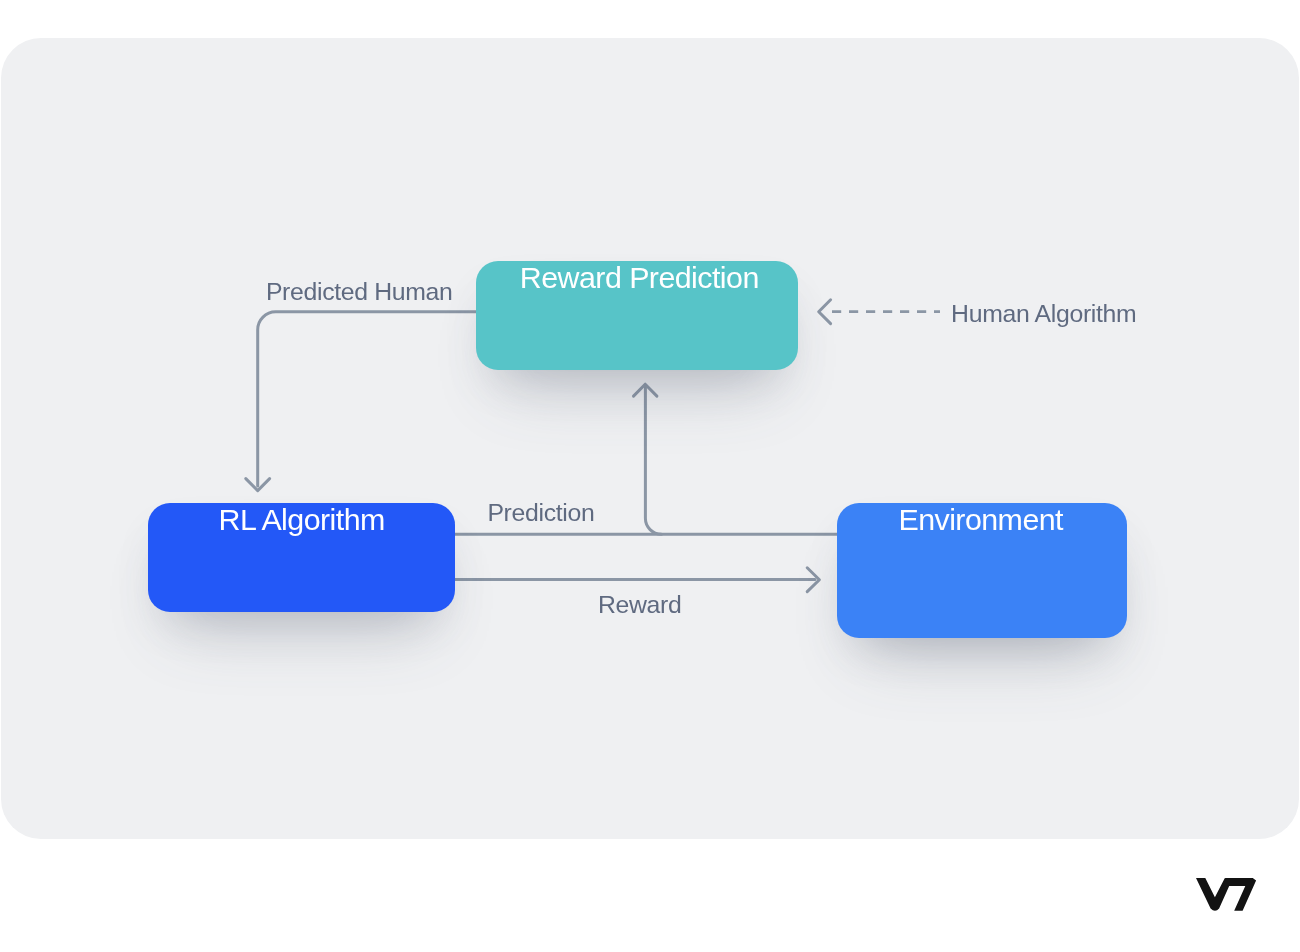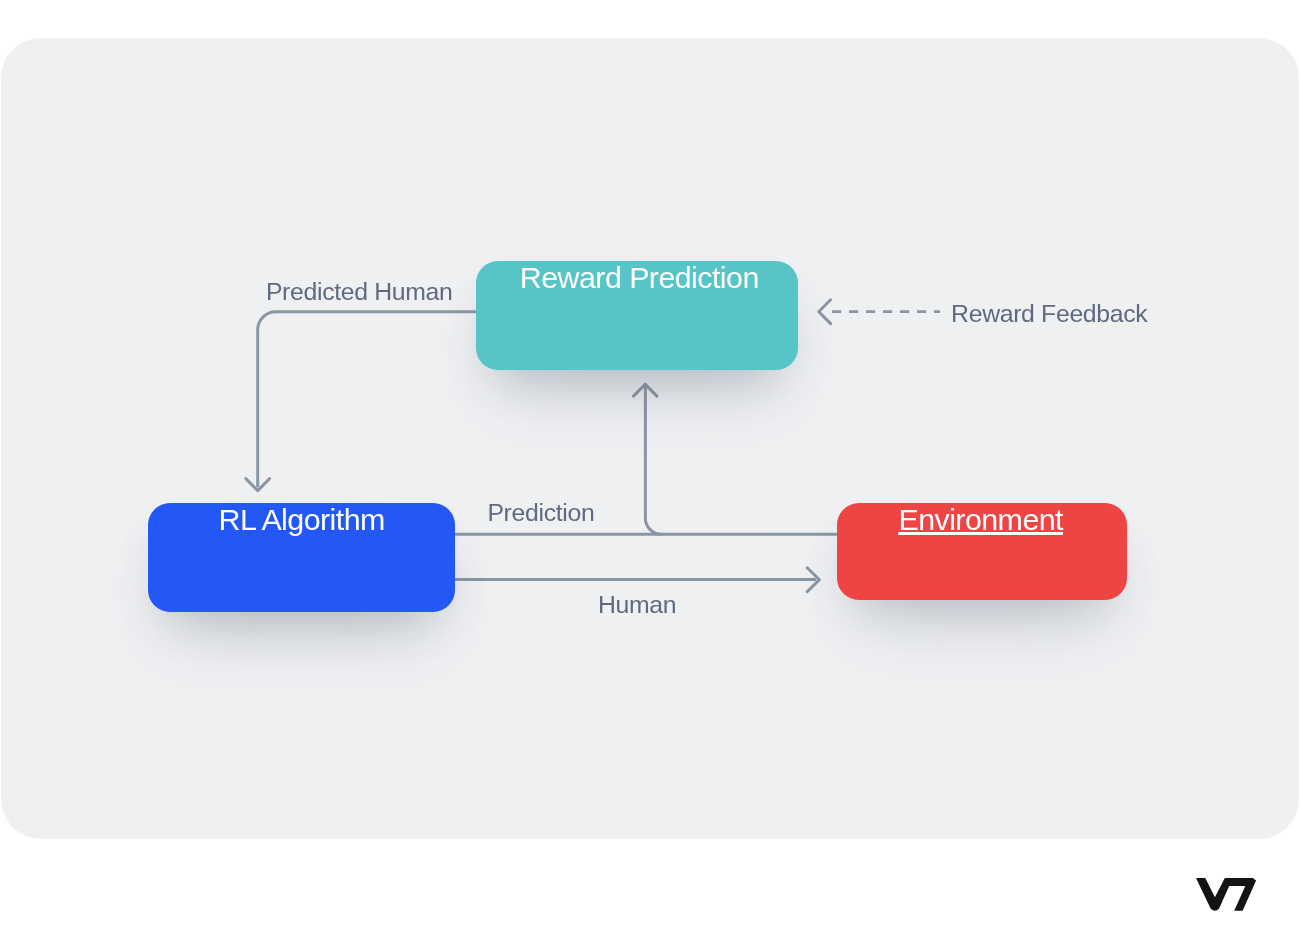--- a/index.html
+++ b/index.html
@@ -15,22 +15,22 @@
   .node{position:absolute;border-radius:22px;display:flex;align-items:flex-start;
         justify-content:center;color:#ffffff;}
   .node .node-label{font-size:30.4px;font-weight:400;line-height:1;letter-spacing:-0.55px;position:relative;top:1.2px;}
   #n-rp .node-label{left:2.3px;}
   #n-rl .node-label{left:0.2px;}
   #n-env .node-label{left:-1.3px;}
   #n-rl {left:148px;top:503px;width:307px;height:109px;background:#2358f7;
          box-shadow:0 22px 45px -18px rgba(80,88,108,.26),0 40px 70px -30px rgba(80,88,108,.30);}
   #n-rp {left:476px;top:261px;width:322px;height:109px;background:#57c4c8;
          box-shadow:0 22px 45px -18px rgba(80,88,108,.26),0 40px 70px -30px rgba(80,88,108,.30);}
-  #n-env{left:837px;top:503px;width:290px;height:97px;background:#ef4444;
-         box-shadow:0 22px 45px -18px rgba(80,88,108,.26),0 40px 70px -30px rgba(80,88,108,.30);text-decoration:underline;}
+  #n-env{left:837px;top:503px;width:290px;height:135px;background:#3b82f6;
+         box-shadow:0 22px 45px -18px rgba(80,88,108,.26),0 40px 70px -30px rgba(80,88,108,.30);}
 
   .lbl{position:absolute;color:#5f6a80;font-size:24.8px;letter-spacing:-0.33px;line-height:1;white-space:nowrap;}
   #l-pred{left:265.9px;top:280.0px;}
   #l-hf  {left:951.1px;top:302.2px;}
   #l-obs {left:487.4px;top:501.2px;}
   #l-act {left:598.0px;top:593.2px;}
 
   .logo{position:absolute;left:1195.9px;top:878px;width:61px;height:35px;overflow:visible;}
 </style>
 </head>
@@ -63,21 +63,21 @@
     <span class="node-label">RL Algorithm</span>
   </div>
   <div class="node" id="n-rp">
     <span class="node-label">Reward Prediction</span>
   </div>
   <div class="node" id="n-env">
     <span class="node-label">Environment</span>
   </div>
 
   <div class="lbl" id="l-pred">Predicted Human</div>
-  <div class="lbl" id="l-hf">Reward Feedback</div>
+  <div class="lbl" id="l-hf">Human Algorithm</div>
   <div class="lbl" id="l-obs">Prediction</div>
-  <div class="lbl" id="l-act">Human</div>
+  <div class="lbl" id="l-act">Reward</div>
 
   <svg class="logo" viewBox="0 0 61 35">
     <path d="M0 0 L9.3 0 L18.9 19.2 L28.7 0.2 L29.7 -0.1 L56.7 -0.1 L60.1 2.6 L46.6 32.7 L38.2 32.7 L49.3 7.9 L33.2 7.9 L23.1 30.4 Q19.1 34.9 14.6 30.4 Z" fill="#131313"></path>
   </svg>
 
 </div>
 
 </body></html>

